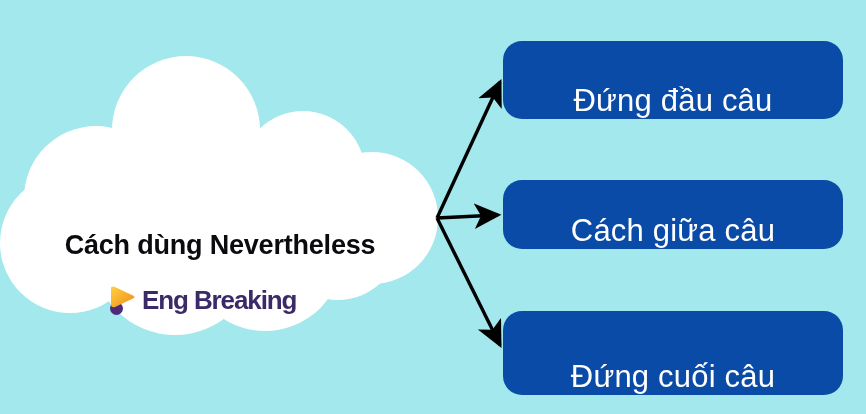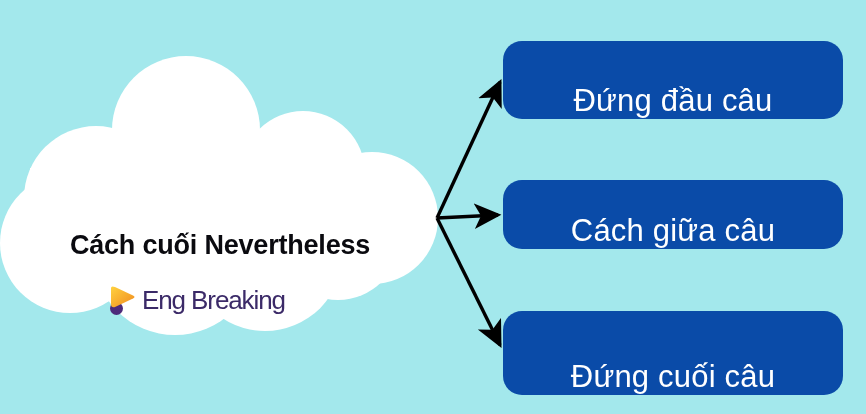--- a/index.html
+++ b/index.html
@@ -57,21 +57,21 @@
     align-items: center;
     gap: 4px;
   }
   .logo-mark {
     flex: 0 0 auto;
     width: 30px;
     height: 32px;
   }
   .logo-word {
     font-size: 26px;
-    font-weight: normal;
+    font-weight: bold;
     color: #3b2a68;
     letter-spacing: -1.1px;
     line-height: 1;
     white-space: nowrap;
   }
 
   
   .arrows {
     position: absolute;
     left: 0;
@@ -108,21 +108,21 @@
         <circle cx="372" cy="180" r="66"></circle>
         <circle cx="96" cy="160" r="72"></circle>
         <circle cx="70" cy="205" r="70"></circle>
         <circle cx="175" cy="215" r="82"></circle>
         <circle cx="265" cy="215" r="78"></circle>
         <circle cx="338" cy="200" r="62"></circle>
         <rect x="30" y="130" width="380" height="100"></rect>
       </g>
     </svg>
 
-    <div class="cloud-title">Cách cuối Nevertheless</div>
+    <div class="cloud-title">Cách dùng Nevertheless</div>
 
     <div class="logo">
       <svg class="logo-mark" viewBox="0 0 30 32">
         <defs>
           <linearGradient id="gmark" x1="0" y1="0" x2="1" y2="1">
             <stop offset="0%" stop-color="#ffd23f"></stop>
             <stop offset="100%" stop-color="#f08a1e"></stop>
           </linearGradient>
         </defs>
         <circle cx="8.5" cy="24.5" r="6.5" fill="#4c2a7a"></circle>

